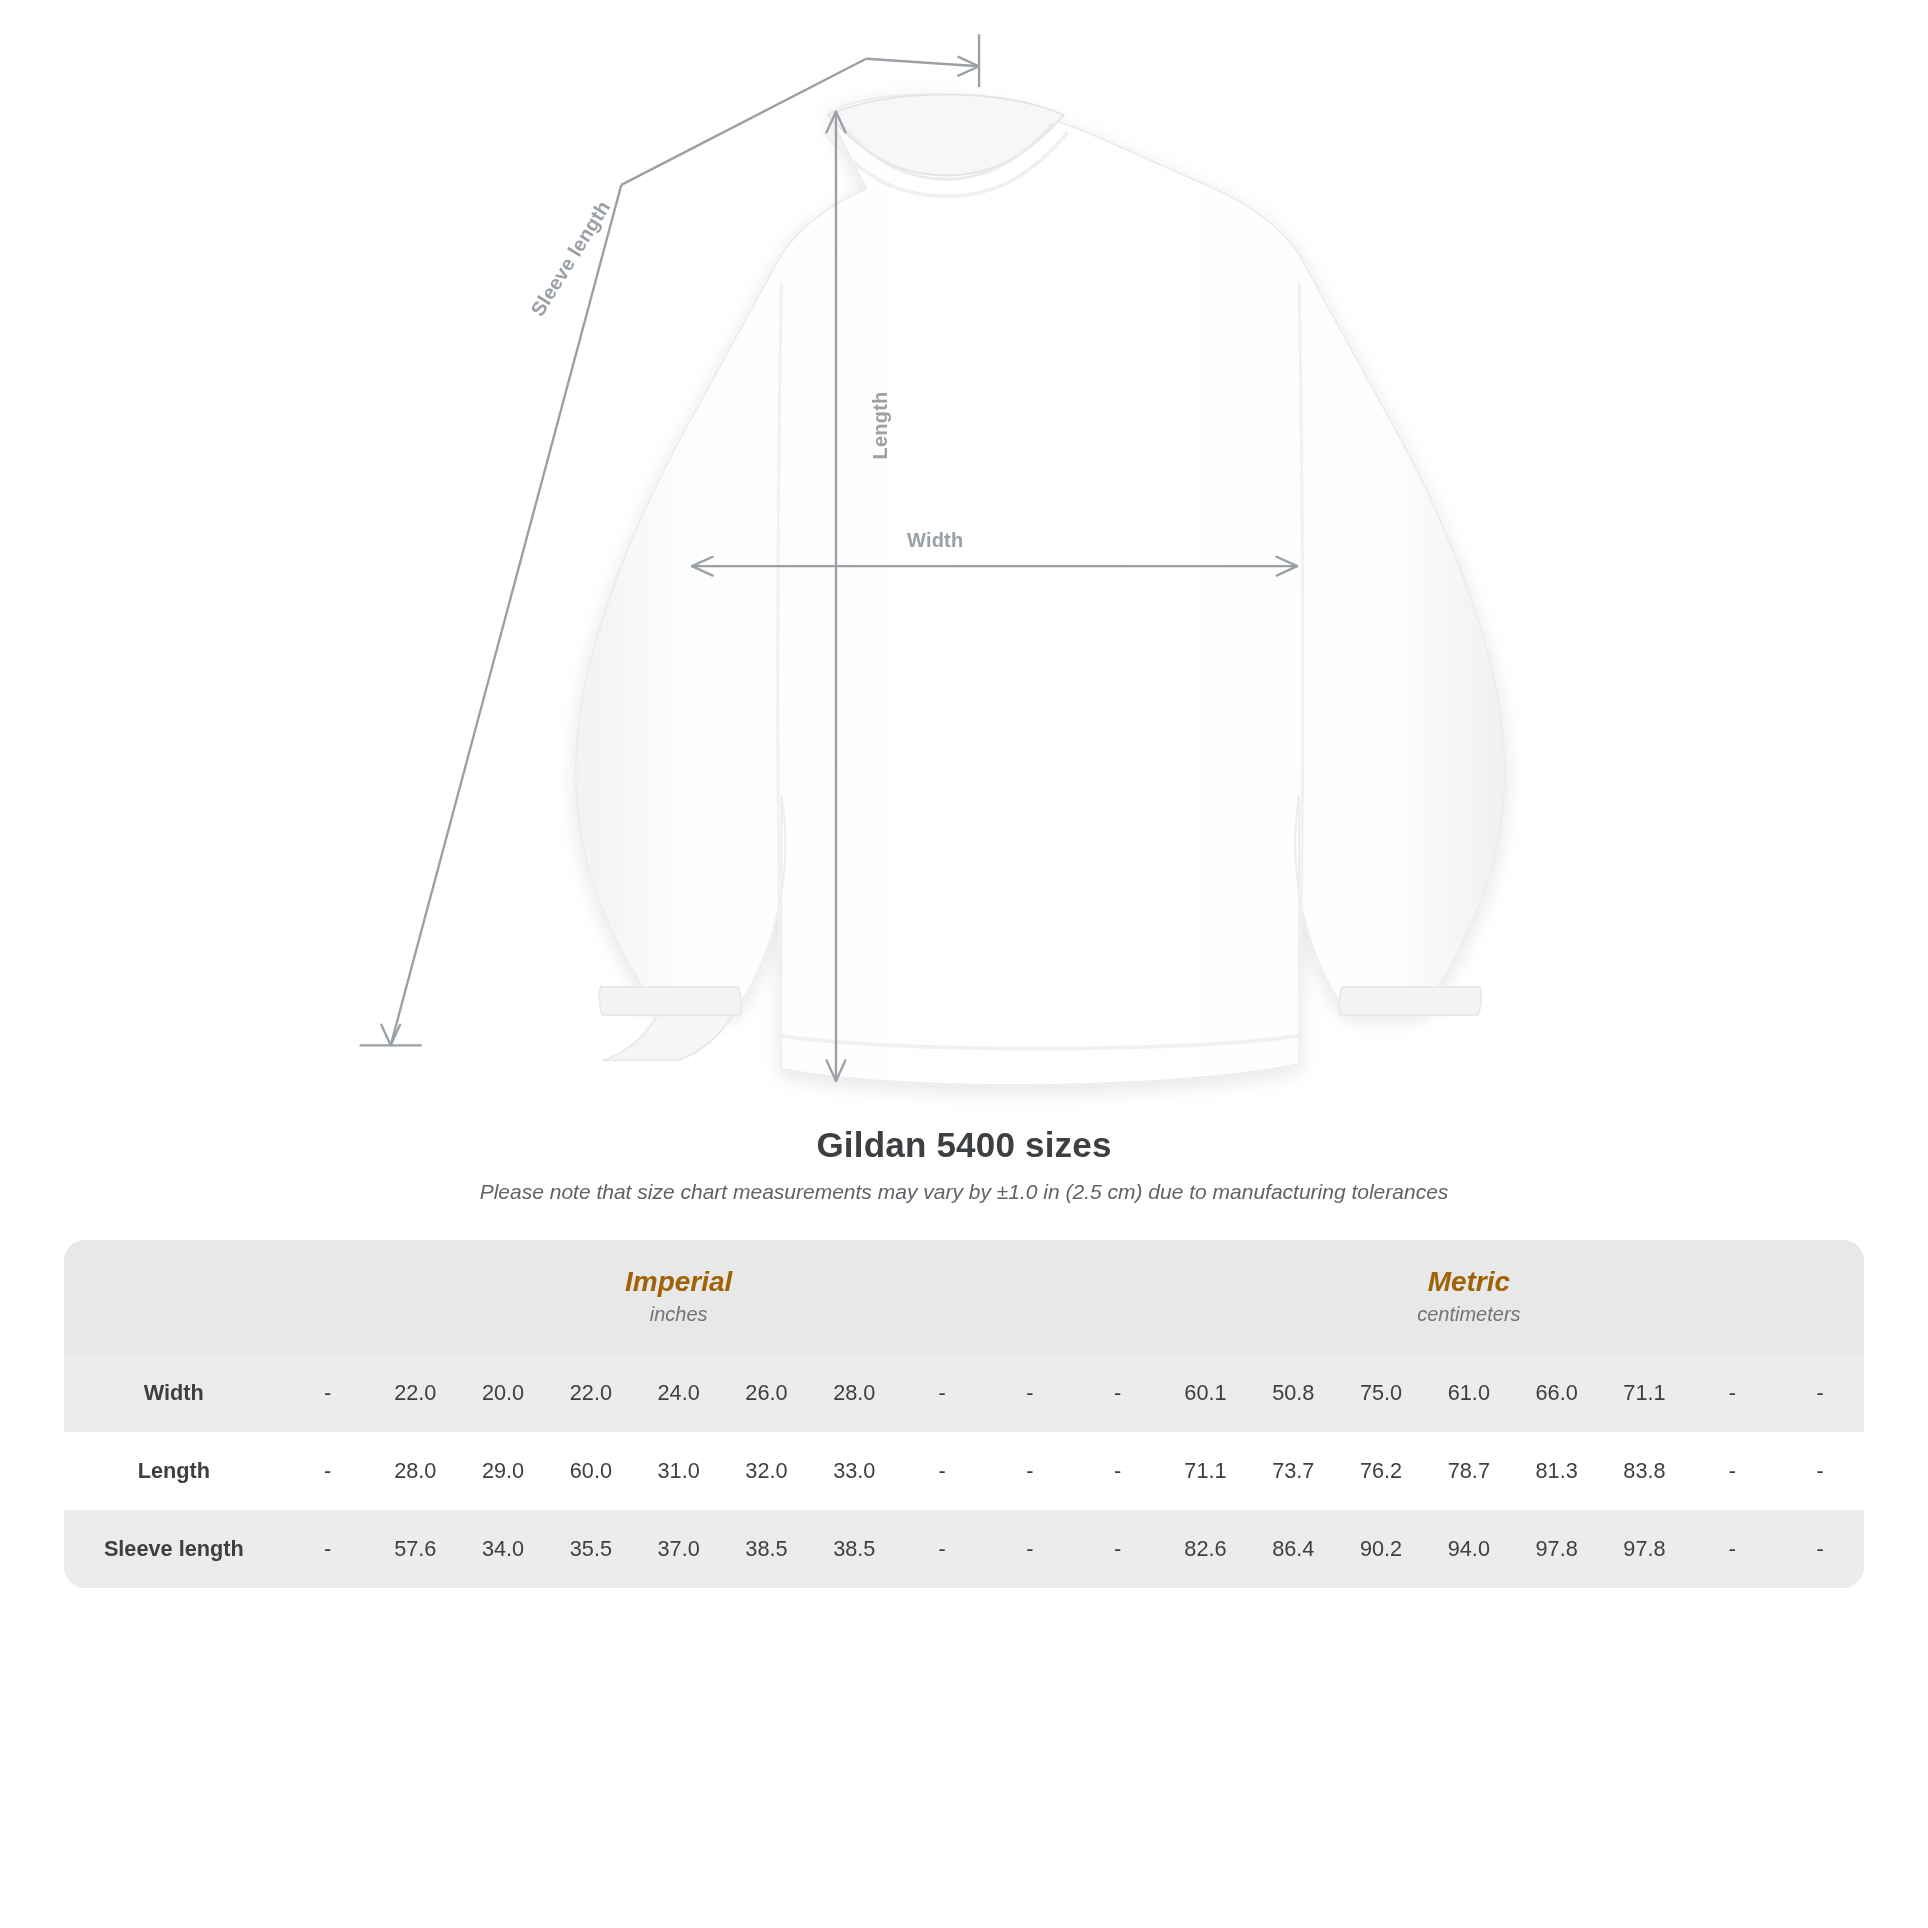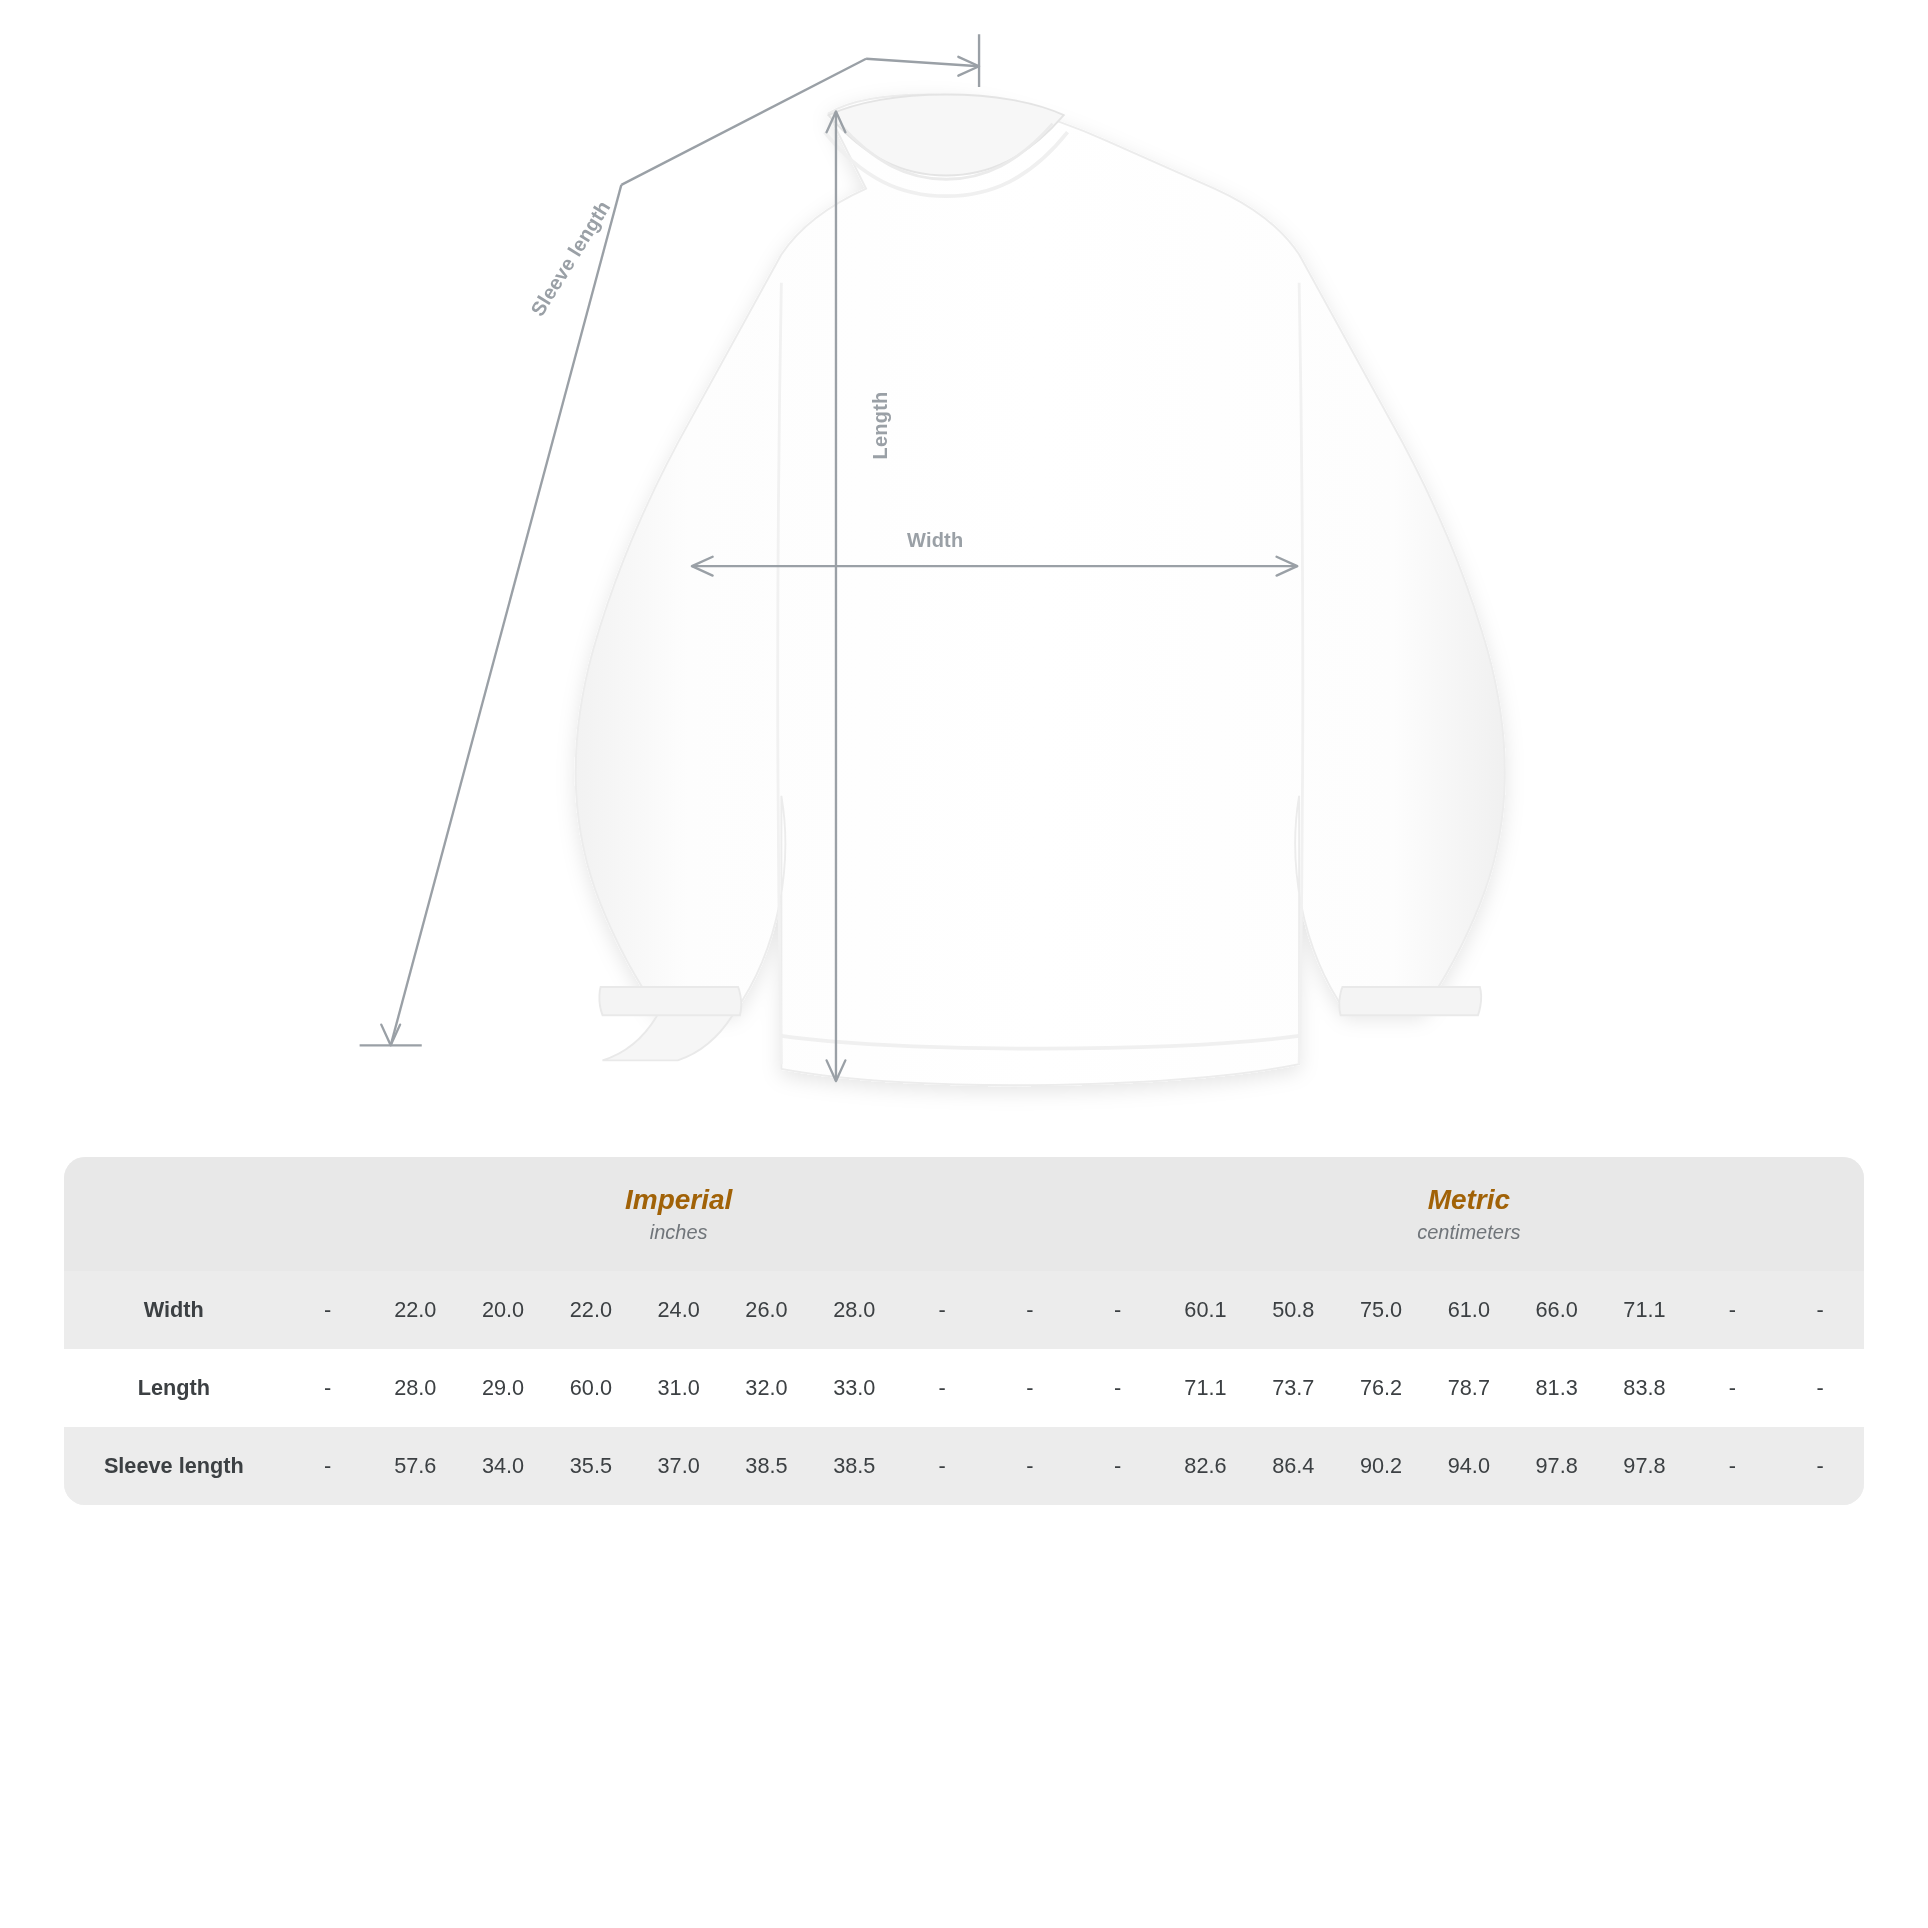--- a/index.html
+++ b/index.html
@@ -234,20 +234,22 @@
         <line x1="382" y1="1110" x2="448" y2="1110"></line>
       </g>
     </svg>
 
     <div class="dim-label" id="label-sleeve">Sleeve length</div>
     <div class="dim-label" id="label-length">Length</div>
     <div class="dim-label" id="label-width">Width</div>
   </div>
 
   <div id="title-block">
+    <h1 id="chart-title">Gildan 5400 sizes</h1>
+    <p id="chart-note">Please note that size chart measurements may vary by ±1.0 in (2.5 cm) due to manufacturing tolerances</p>
   </div>
 
   <div id="table-wrap">
     <table id="size-table">
       <colgroup id="tbl-cols">
           <col style="width:12.2%">
           <col style="width:4.877777777777777%">
           <col style="width:4.877777777777777%">
           <col style="width:4.877777777777777%">
           <col style="width:4.877777777777777%">

